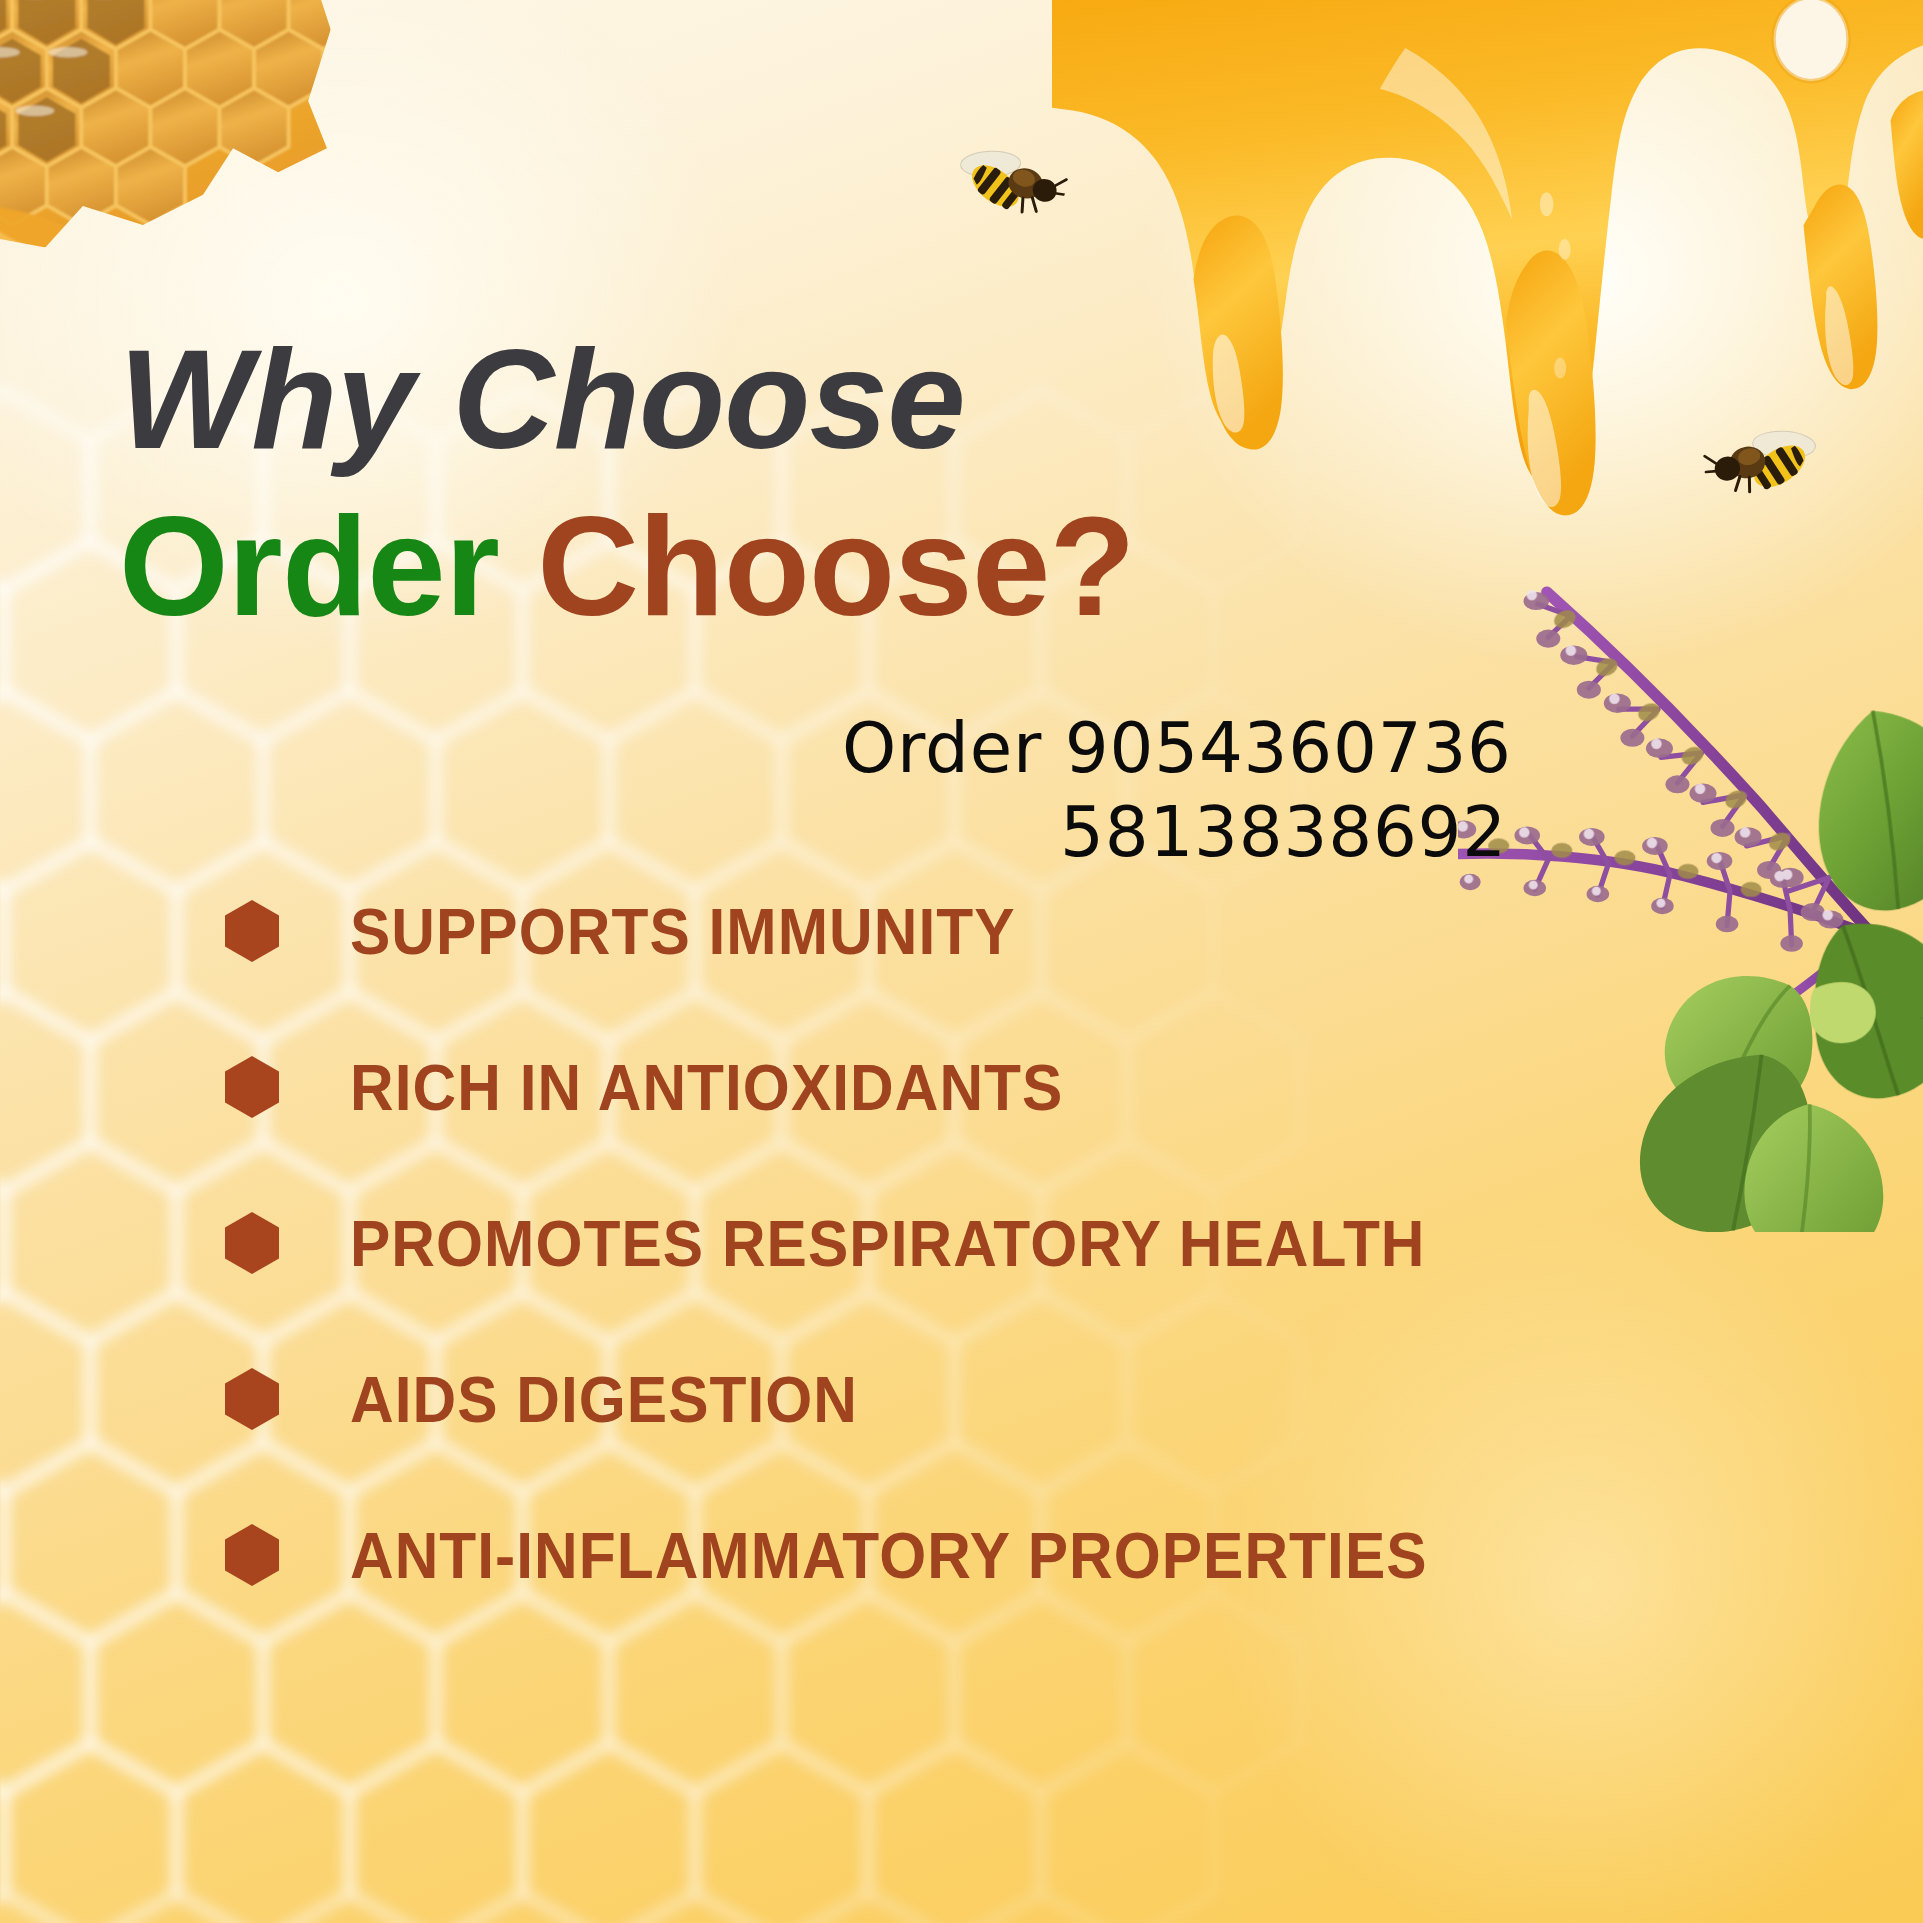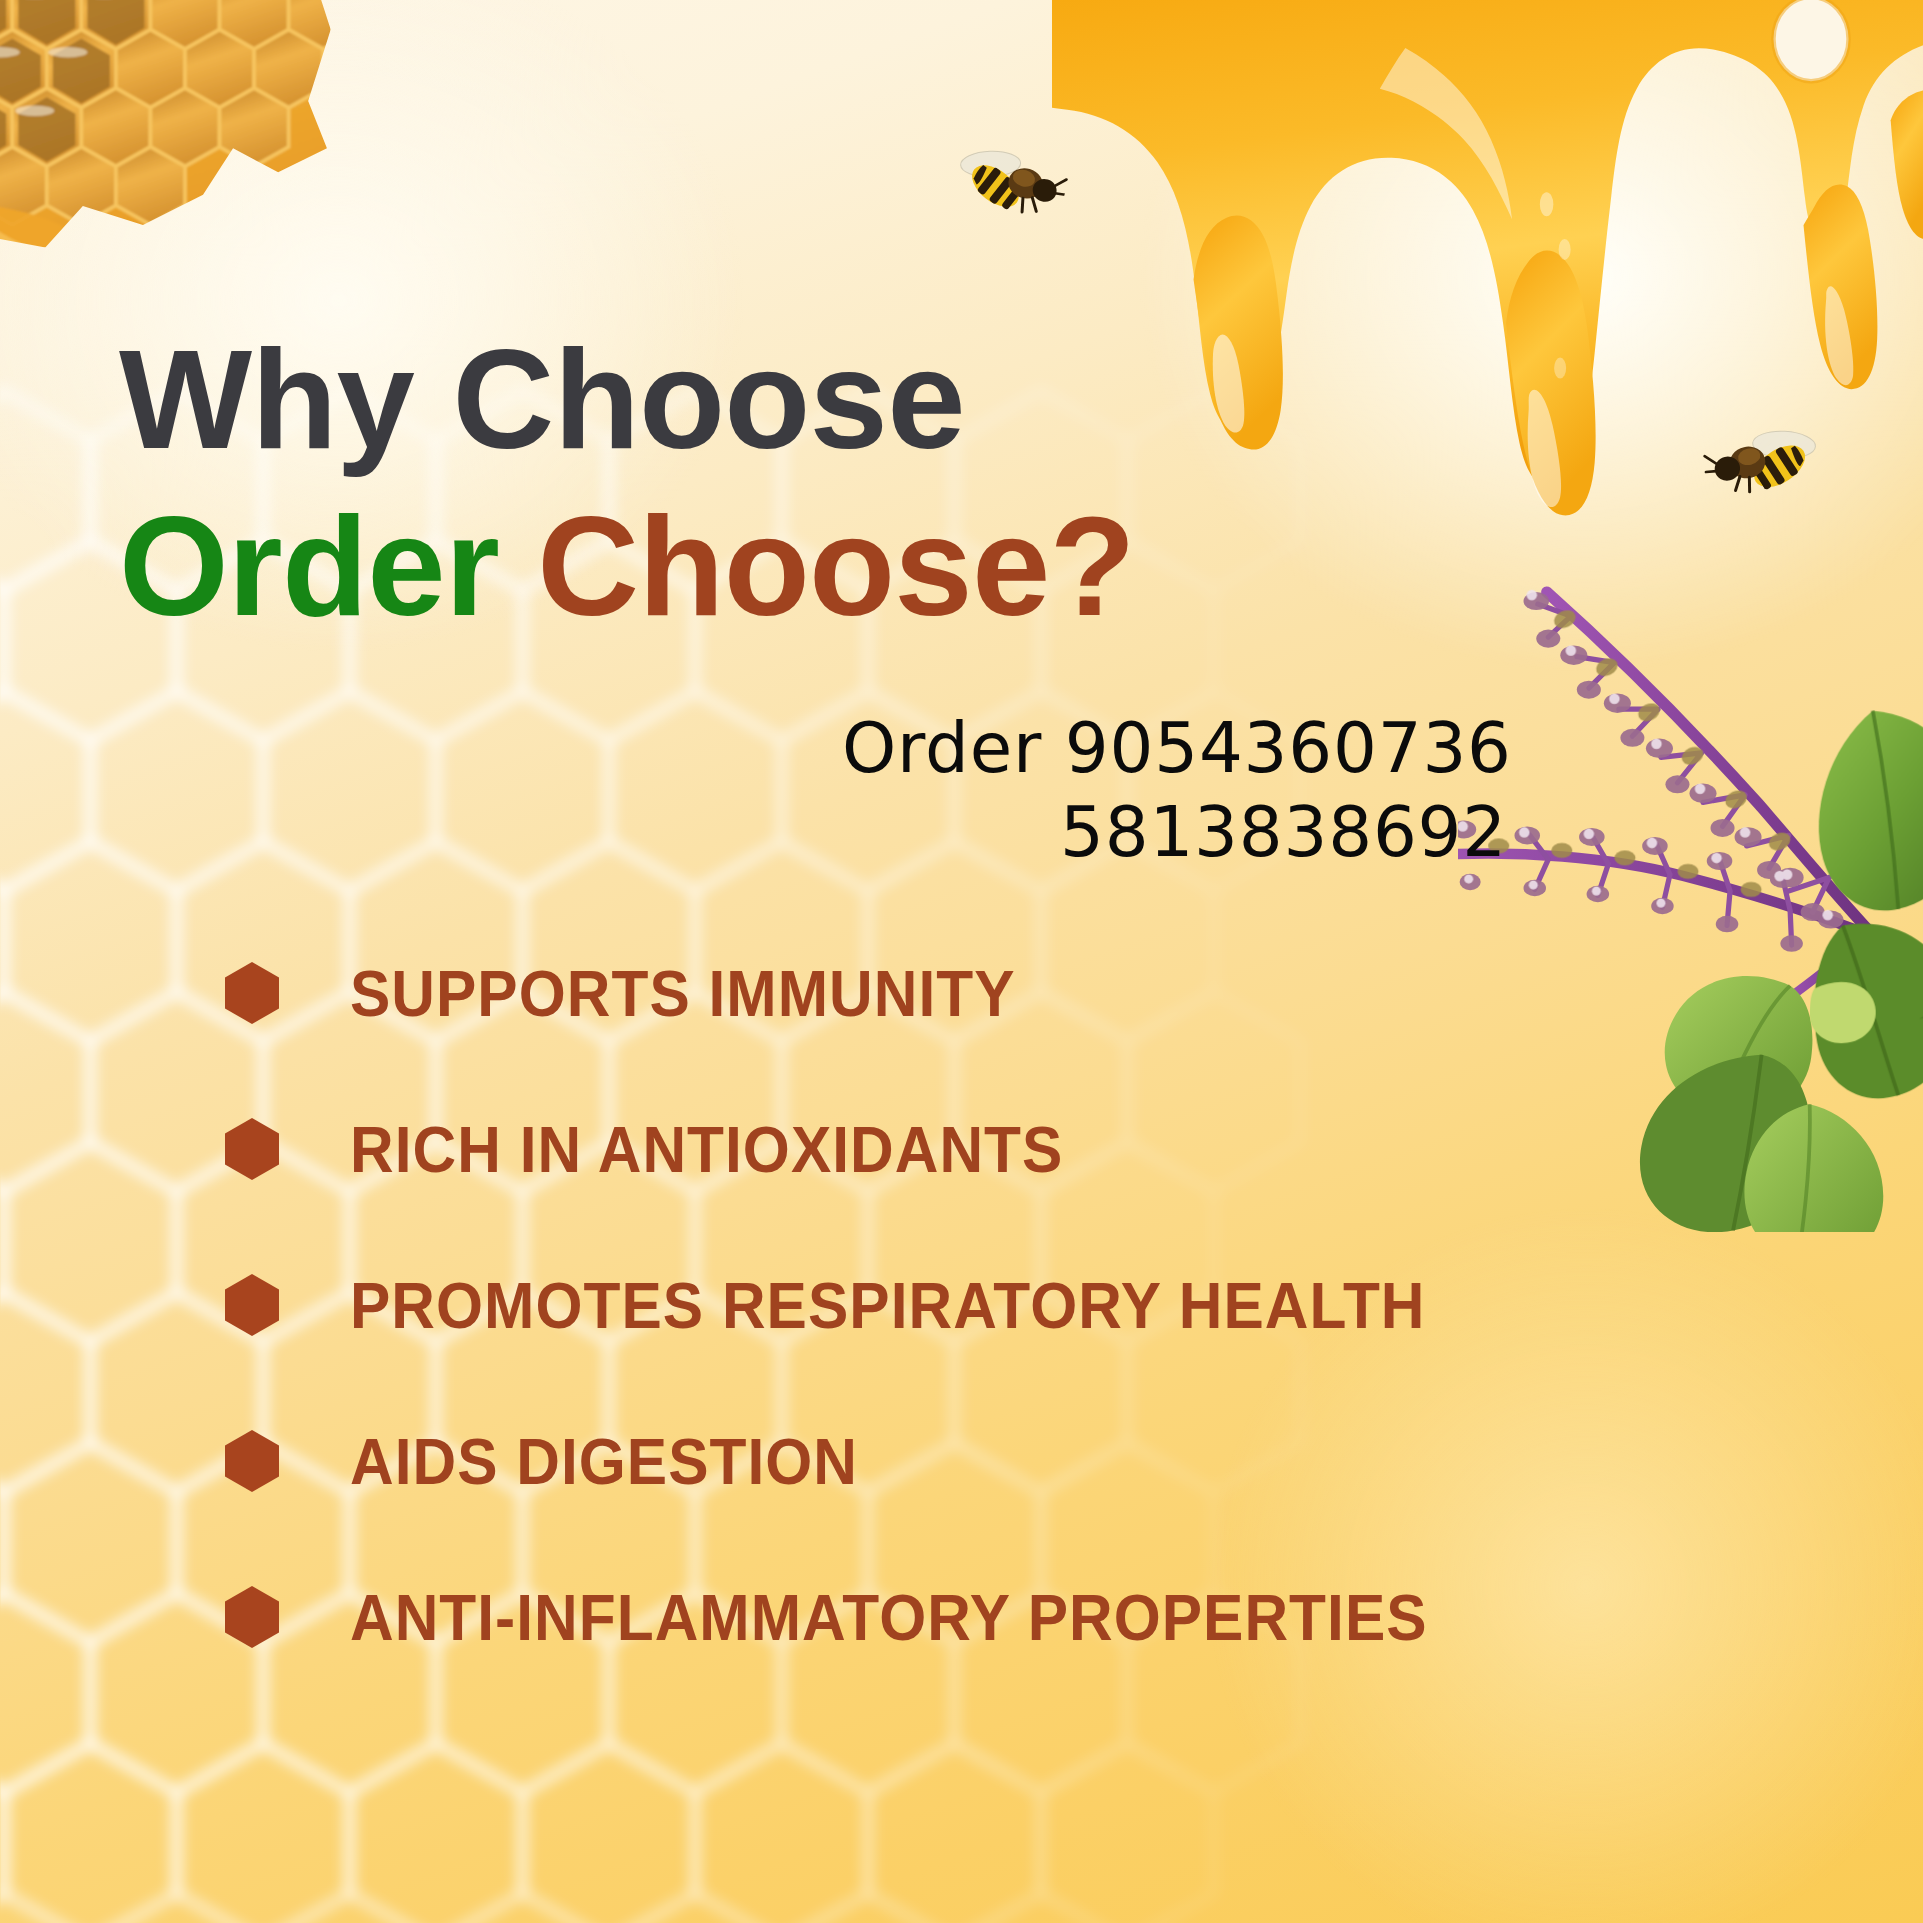--- a/index.html
+++ b/index.html
@@ -60,40 +60,40 @@
   .headline{
     position:absolute;left:119px;top:331px;width:1127px;
     line-height:.97;
     letter-spacing:-0.8px;
   }
   .h-line{
     font-size:141px;
     font-weight:800;
     white-space:nowrap;
   }
-  .h-line.l1{color:#3B3B40;margin-bottom:30px;}
+  .h-line.l1{color:#3B3B40;margin-bottom:30px;font-style:italic;}
   .w-tulsi{color:#168615;}
   .w-honey{color:#A0431F;}
 
   
   .order{
     position:absolute;left:842px;top:706px;width:947px;
     color:#0B0B0B;
     font-family:"DejaVu Sans", sans-serif;
     font-weight:400;
     font-size:69px;
     line-height:1.22;
     letter-spacing:0.8px;
   }
   .order .ln1{text-align:left;}
   .order .ln2{text-align:left;padding-left:218px;}
 
   
   .benefits{
-    position:absolute;left:225px;top:944px;width:1578px;
+    position:absolute;left:225px;top:882px;width:1578px;
   }
   .b-row{
     display:flex;align-items:center;
     height:98px;
     margin-bottom:58px;
   }
   .b-hex{
     flex:0 0 auto;
     width:54px;height:62px;
     background:#A8441E;

